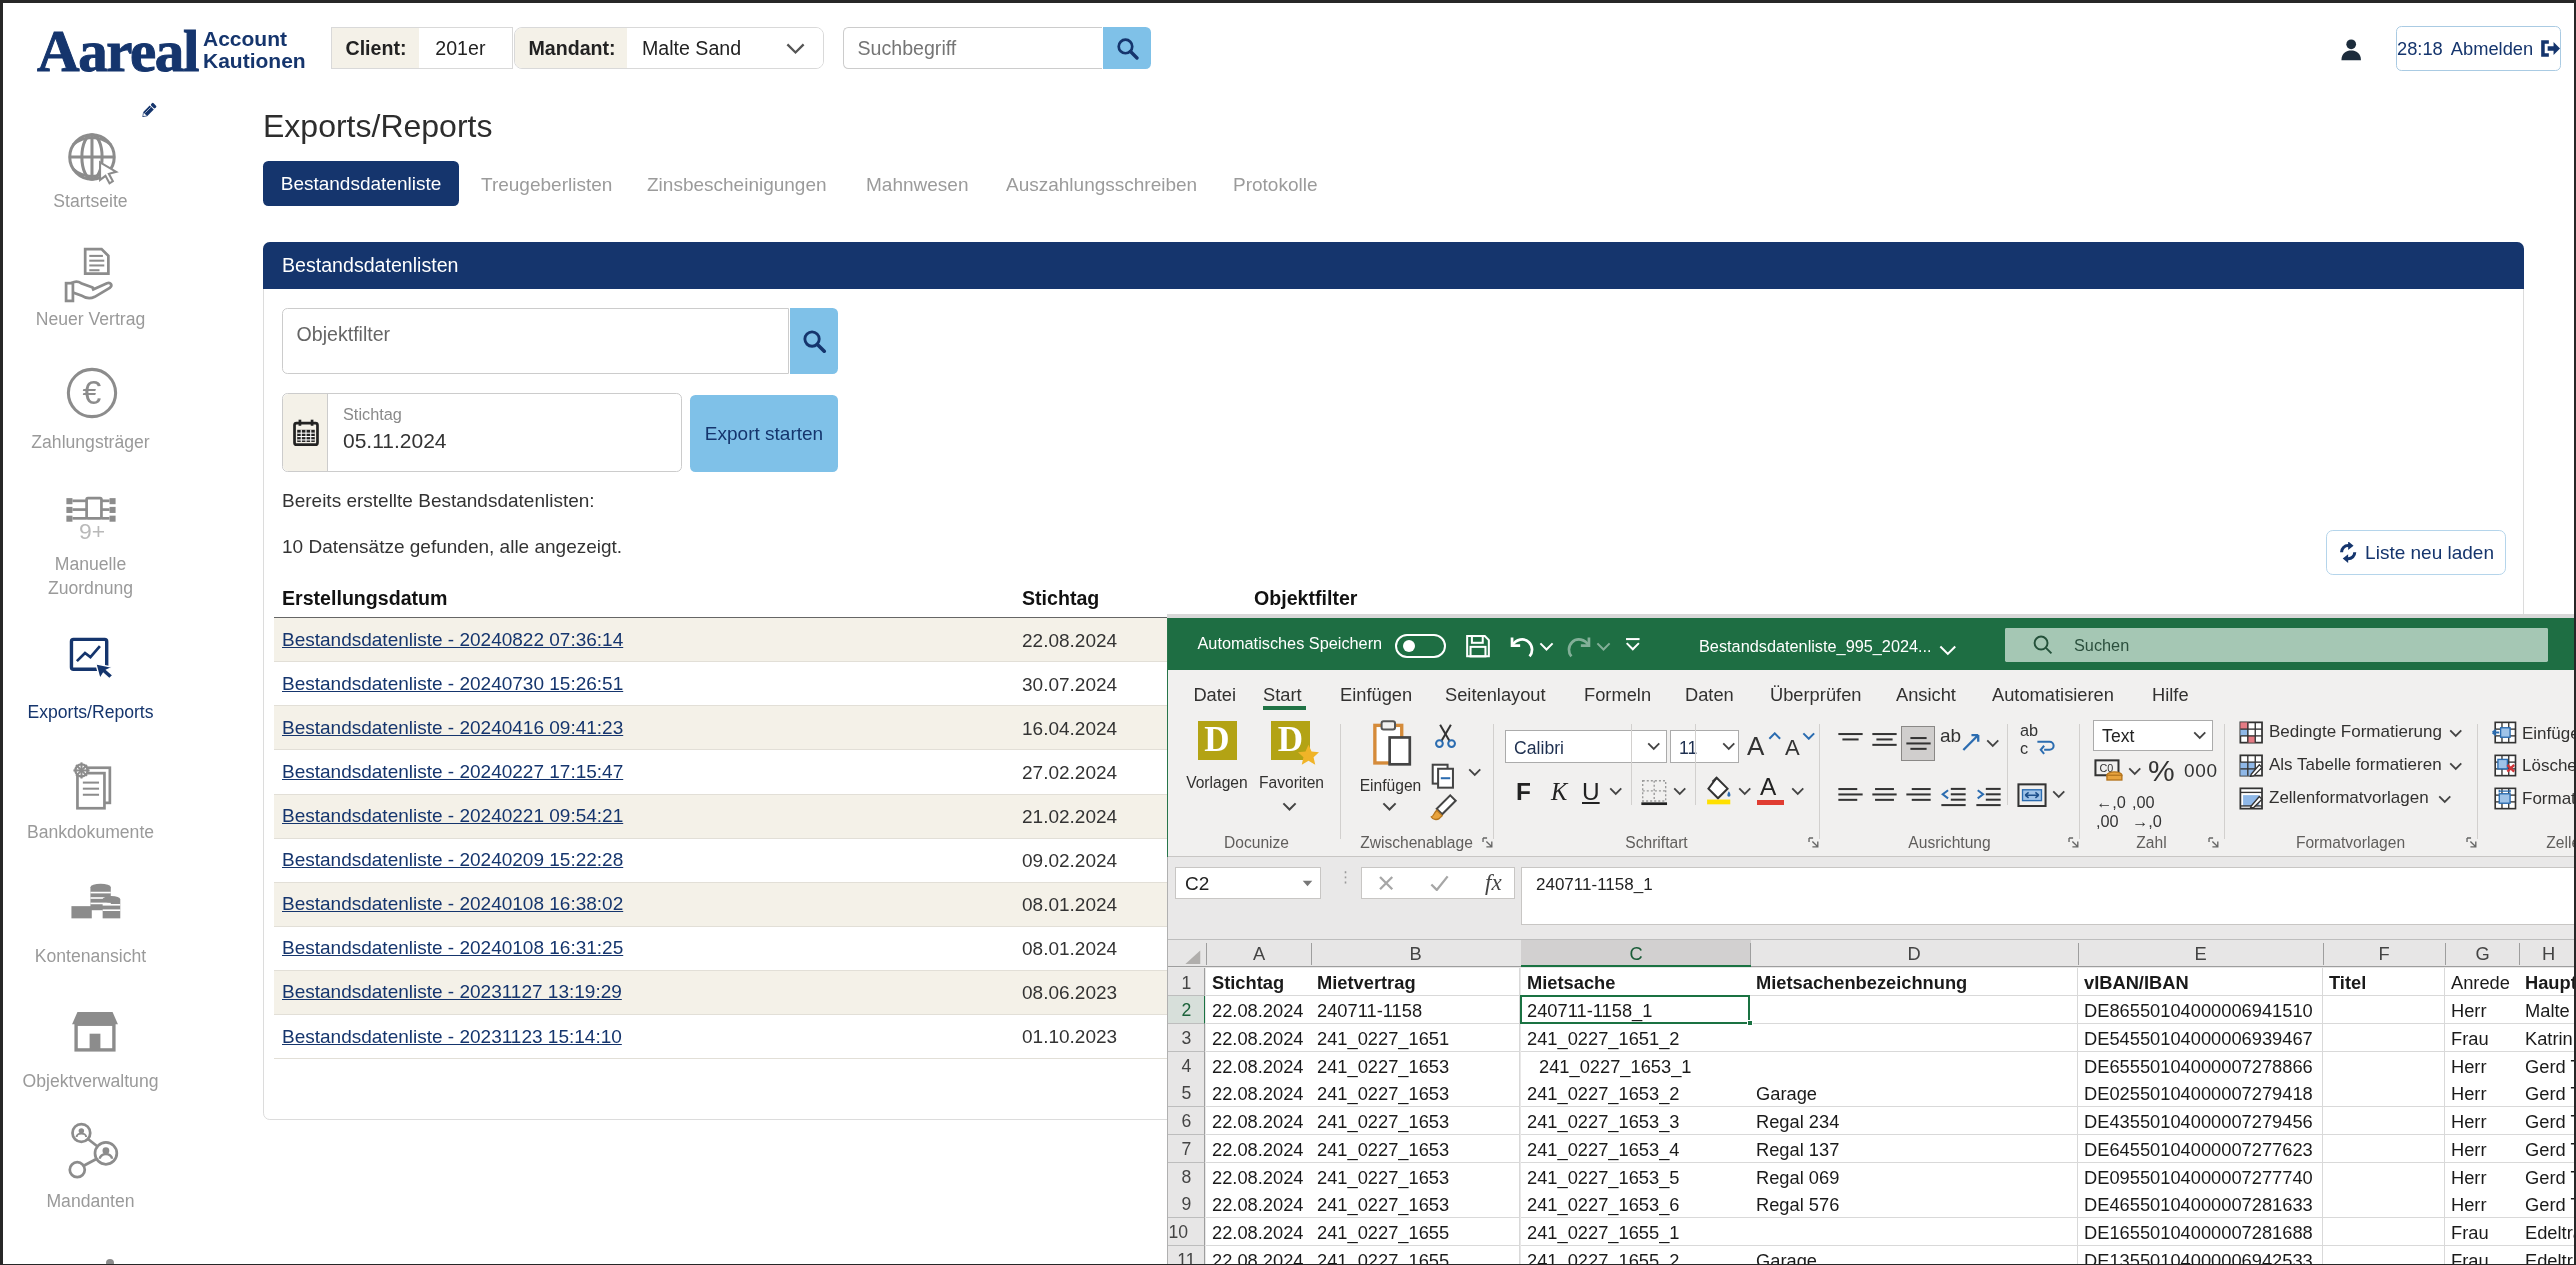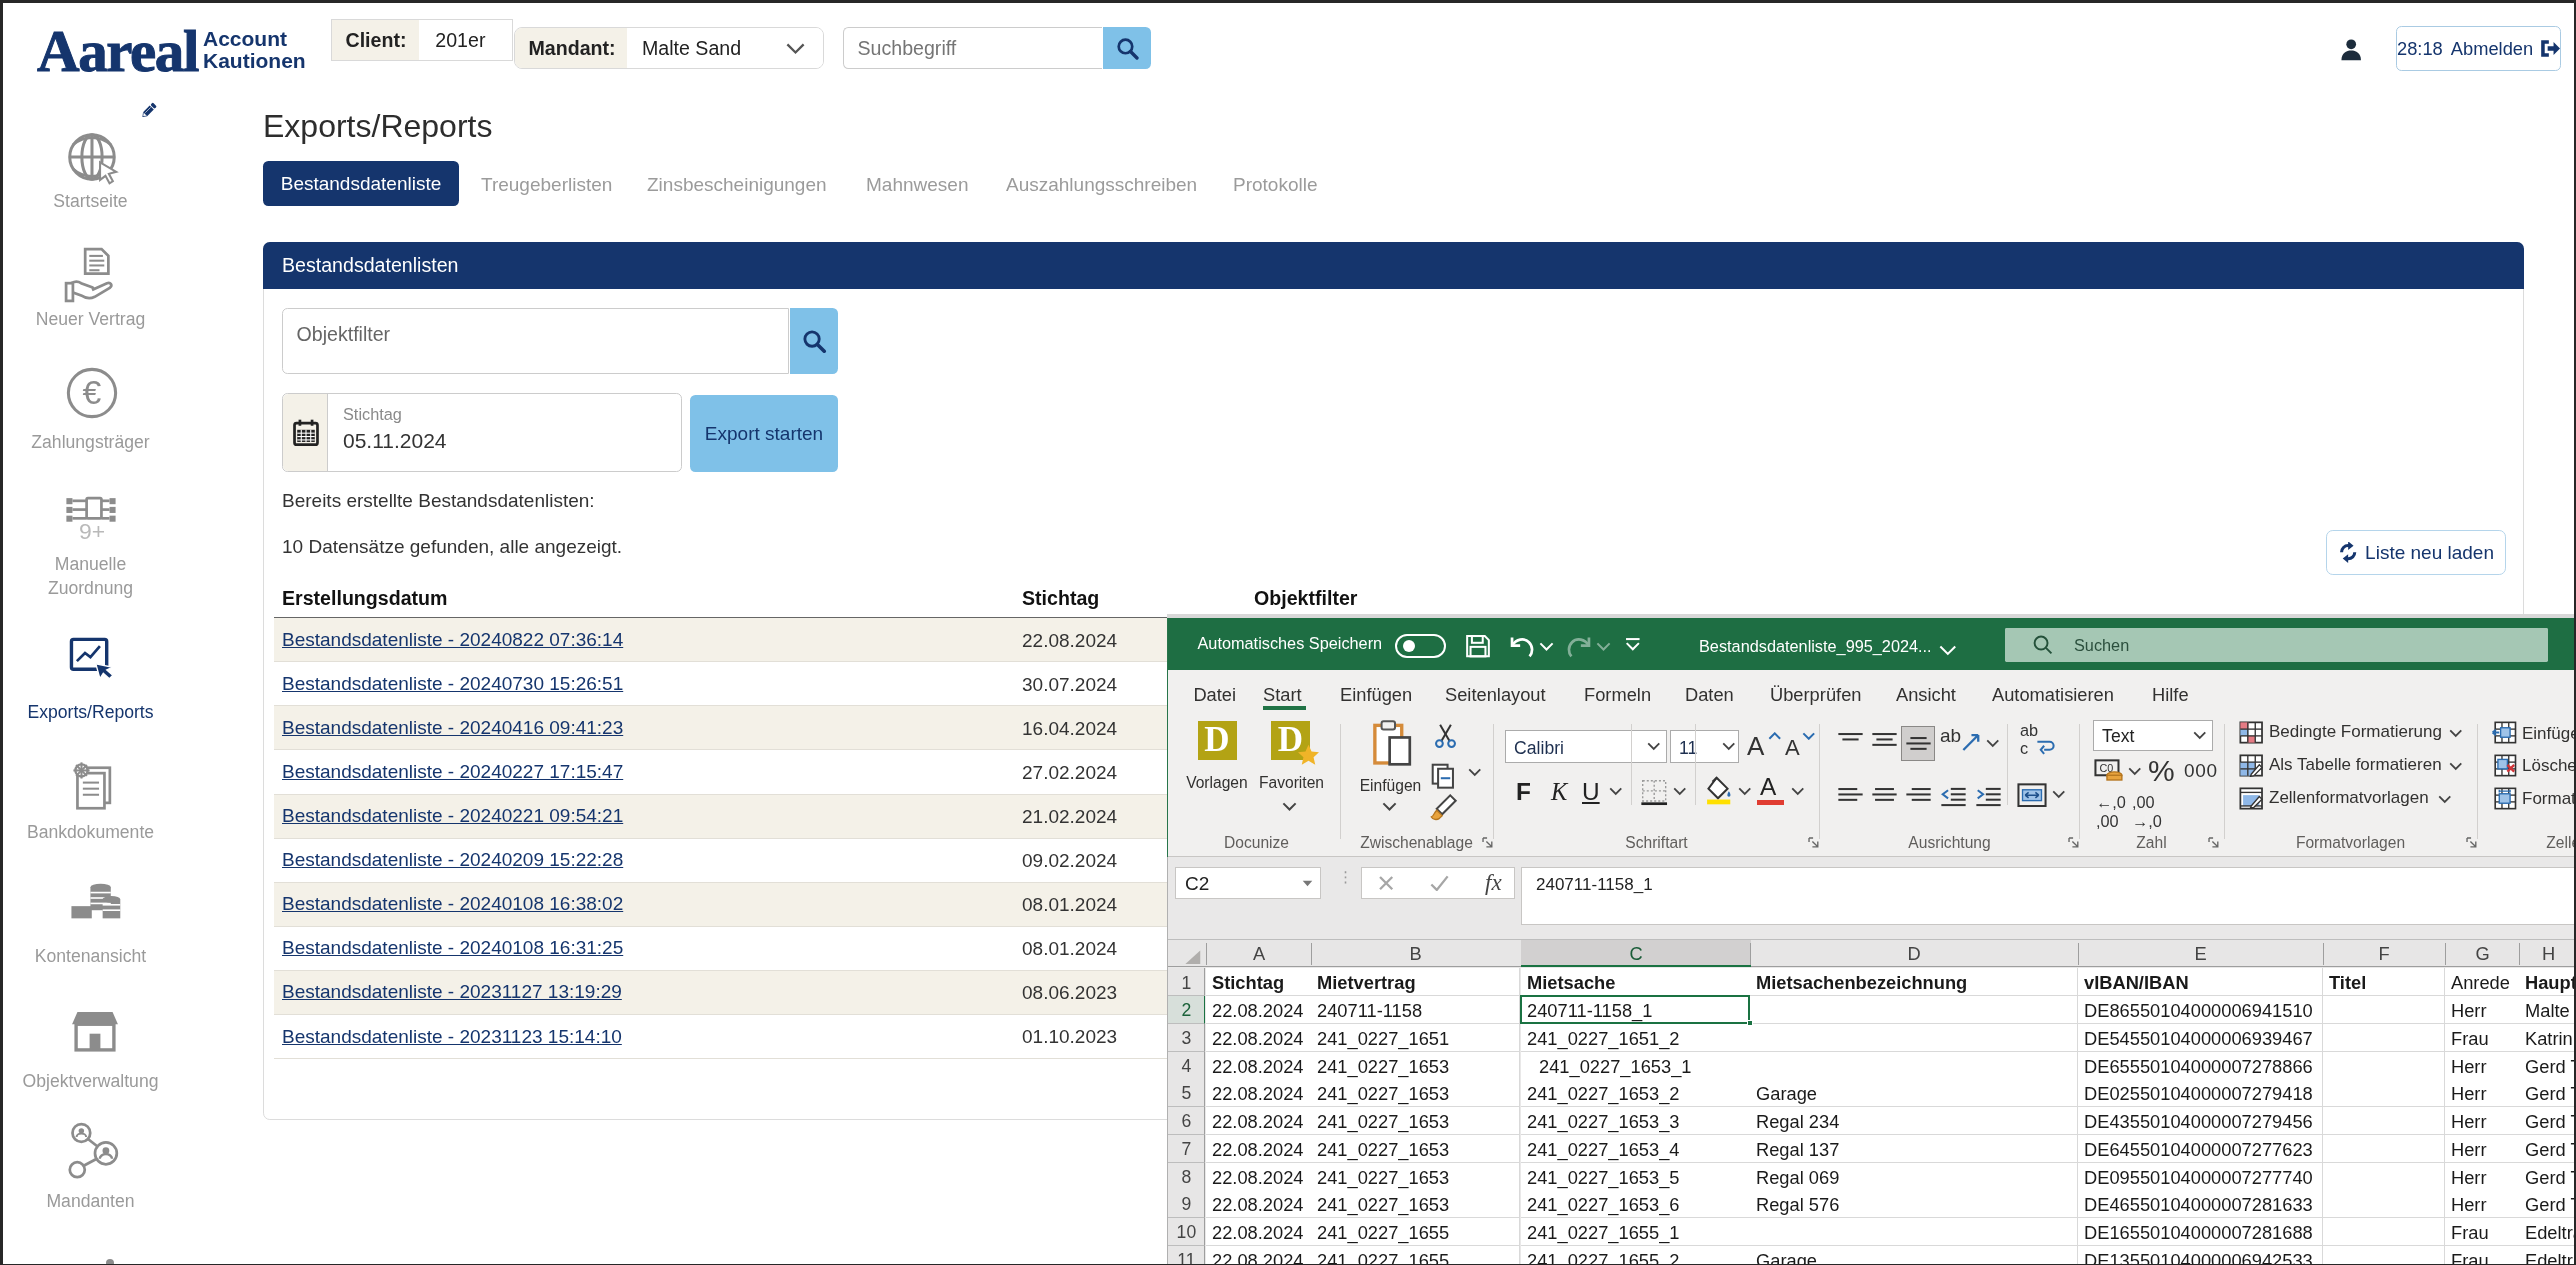--- a/index.html
+++ b/index.html
@@ -8,21 +8,21 @@
 svg{display:block}
 </style></head><body>
 <div id="page">
 
 <div class="abs" style="left:0;top:0;width:3.4px;height:1266px;background:#272727;z-index:99"></div>
 <div class="abs" style="left:0;top:0;width:2576px;height:3.4px;background:#272727;z-index:99"></div>
 <div class="abs" style="left:2574px;top:0;width:2px;height:1266px;background:#272727;z-index:99"></div>
 <div class="abs" style="left:0;top:1264px;width:2576px;height:2px;background:#272727;z-index:99"></div>
 <div class="abs" style="left:37px;top:22.4px;font-family:'Liberation Serif',serif;font-weight:bold;font-size:59px;line-height:1;color:#15356d;letter-spacing:-1.4px;-webkit-text-stroke:1px #15356d">Aareal</div>
 <div class="abs" style="left:203px;top:28px;font-size:21px;line-height:22px;color:#15356d;font-weight:bold">Account<br>Kautionen</div>
-<div class="abs" style="left:331px;top:19px;width:182px;height:42px;border:0.7px solid #d9d9d9;border-radius:0;overflow:hidden;display:flex">
+<div class="abs" style="left:331px;top:27px;width:182px;height:42px;border:0.7px solid #d9d9d9;border-radius:0;overflow:hidden;display:flex">
       <div style="background:#f4f1e8;width:87px;height:100%;display:flex;align-items:center;padding-left:13.5px;font-weight:bold;font-size:19.6px;color:#222">Client:</div>
       <div style="background:#fff;flex:1;display:flex;align-items:center;padding-left:16.3px;font-size:19.6px;color:#222">201er</div>
     </div>
 <div class="abs" style="left:514px;top:27px;width:310px;height:42px;border:0.7px solid #d9d9d9;border-radius:8px;overflow:hidden;display:flex">
       <div style="background:#f4f1e8;width:112px;height:100%;display:flex;align-items:center;padding-left:13.5px;font-weight:bold;font-size:19.6px;color:#222">Mandant:</div>
       <div style="background:#fff;flex:1;display:flex;align-items:center;padding-left:15px;font-size:19.6px;color:#222">Malte Sand</div>
       <svg class="abs" style="left:271px;top:15px" width="19" height="12.2" viewBox="0 0 28 18">
         <path d="M2 2 L14 14 L26 2" stroke="#555" stroke-width="3.4" fill="none"></path>
       </svg>
     </div>
@@ -765,21 +765,21 @@
 <div class="abs" style="left:360px;top:580px;font-size:18.3px;color:#1a1a1a;white-space:nowrap">241_0227_1653_6</div>
 <div class="abs" style="left:583px;top:576px;width:328px;height:28px;border-right:0.7px solid #d9d9d9;border-bottom:0.7px solid #d9d9d9;background:#fff;"></div>
 <div class="abs" style="left:589px;top:580px;font-size:18.3px;color:#1a1a1a;white-space:nowrap">Regal 576</div>
 <div class="abs" style="left:911px;top:576px;width:245px;height:28px;border-right:0.7px solid #d9d9d9;border-bottom:0.7px solid #d9d9d9;background:#fff;"></div>
 <div class="abs" style="left:917px;top:580px;font-size:18.3px;color:#1a1a1a;white-space:nowrap">DE46550104000007281633</div>
 <div class="abs" style="left:1156px;top:576px;width:122px;height:28px;border-right:0.7px solid #d9d9d9;border-bottom:0.7px solid #d9d9d9;background:#fff;"></div>
 <div class="abs" style="left:1278px;top:576px;width:75px;height:28px;border-right:0.7px solid #d9d9d9;border-bottom:0.7px solid #d9d9d9;background:#fff;"></div>
 <div class="abs" style="left:1284px;top:580px;font-size:18.3px;color:#1a1a1a;white-space:nowrap">Herr</div>
 <div class="abs" style="left:1352px;top:576px;width:59px;height:28px;border-right:0.7px solid #d9d9d9;border-bottom:0.7px solid #d9d9d9;background:#fff;"></div>
 <div class="abs" style="left:1358px;top:580px;font-size:18.3px;color:#1a1a1a;white-space:nowrap">Gerd T</div>
-<div class="abs" style="left:1.4px;top:604px;width:37px;height:28px;background:#e7e6e6;border-bottom:0.7px solid #bdbdbd;border-right:1.4px solid #9e9e9e;text-align:center;font-size:17.6px;color:#444;padding-top:4.1px">10</div>
+<div class="abs" style="left:1.4px;top:604px;width:37px;height:28px;background:#e7e6e6;border-bottom:0.7px solid #bdbdbd;border-right:1.4px solid #9e9e9e;text-align:left;font-size:17.6px;color:#444;padding-top:4.1px">10</div>
 <div class="abs" style="left:39px;top:604px;width:106px;height:28px;border-right:0.7px solid #d9d9d9;border-bottom:0.7px solid #d9d9d9;background:#fff;"></div>
 <div class="abs" style="left:45px;top:608px;font-size:18.3px;color:#1a1a1a;white-space:nowrap">22.08.2024</div>
 <div class="abs" style="left:144px;top:604px;width:209px;height:28px;border-right:0.7px solid #d9d9d9;border-bottom:0.7px solid #d9d9d9;background:#fff;"></div>
 <div class="abs" style="left:150px;top:608px;font-size:18.3px;color:#1a1a1a;white-space:nowrap">241_0227_1655</div>
 <div class="abs" style="left:354px;top:604px;width:230px;height:28px;border-right:0.7px solid #d9d9d9;border-bottom:0.7px solid #d9d9d9;background:#fff;"></div>
 <div class="abs" style="left:360px;top:608px;font-size:18.3px;color:#1a1a1a;white-space:nowrap">241_0227_1655_1</div>
 <div class="abs" style="left:583px;top:604px;width:328px;height:28px;border-right:0.7px solid #d9d9d9;border-bottom:0.7px solid #d9d9d9;background:#fff;"></div>
 <div class="abs" style="left:911px;top:604px;width:245px;height:28px;border-right:0.7px solid #d9d9d9;border-bottom:0.7px solid #d9d9d9;background:#fff;"></div>
 <div class="abs" style="left:917px;top:608px;font-size:18.3px;color:#1a1a1a;white-space:nowrap">DE16550104000007281688</div>
 <div class="abs" style="left:1156px;top:604px;width:122px;height:28px;border-right:0.7px solid #d9d9d9;border-bottom:0.7px solid #d9d9d9;background:#fff;"></div>

